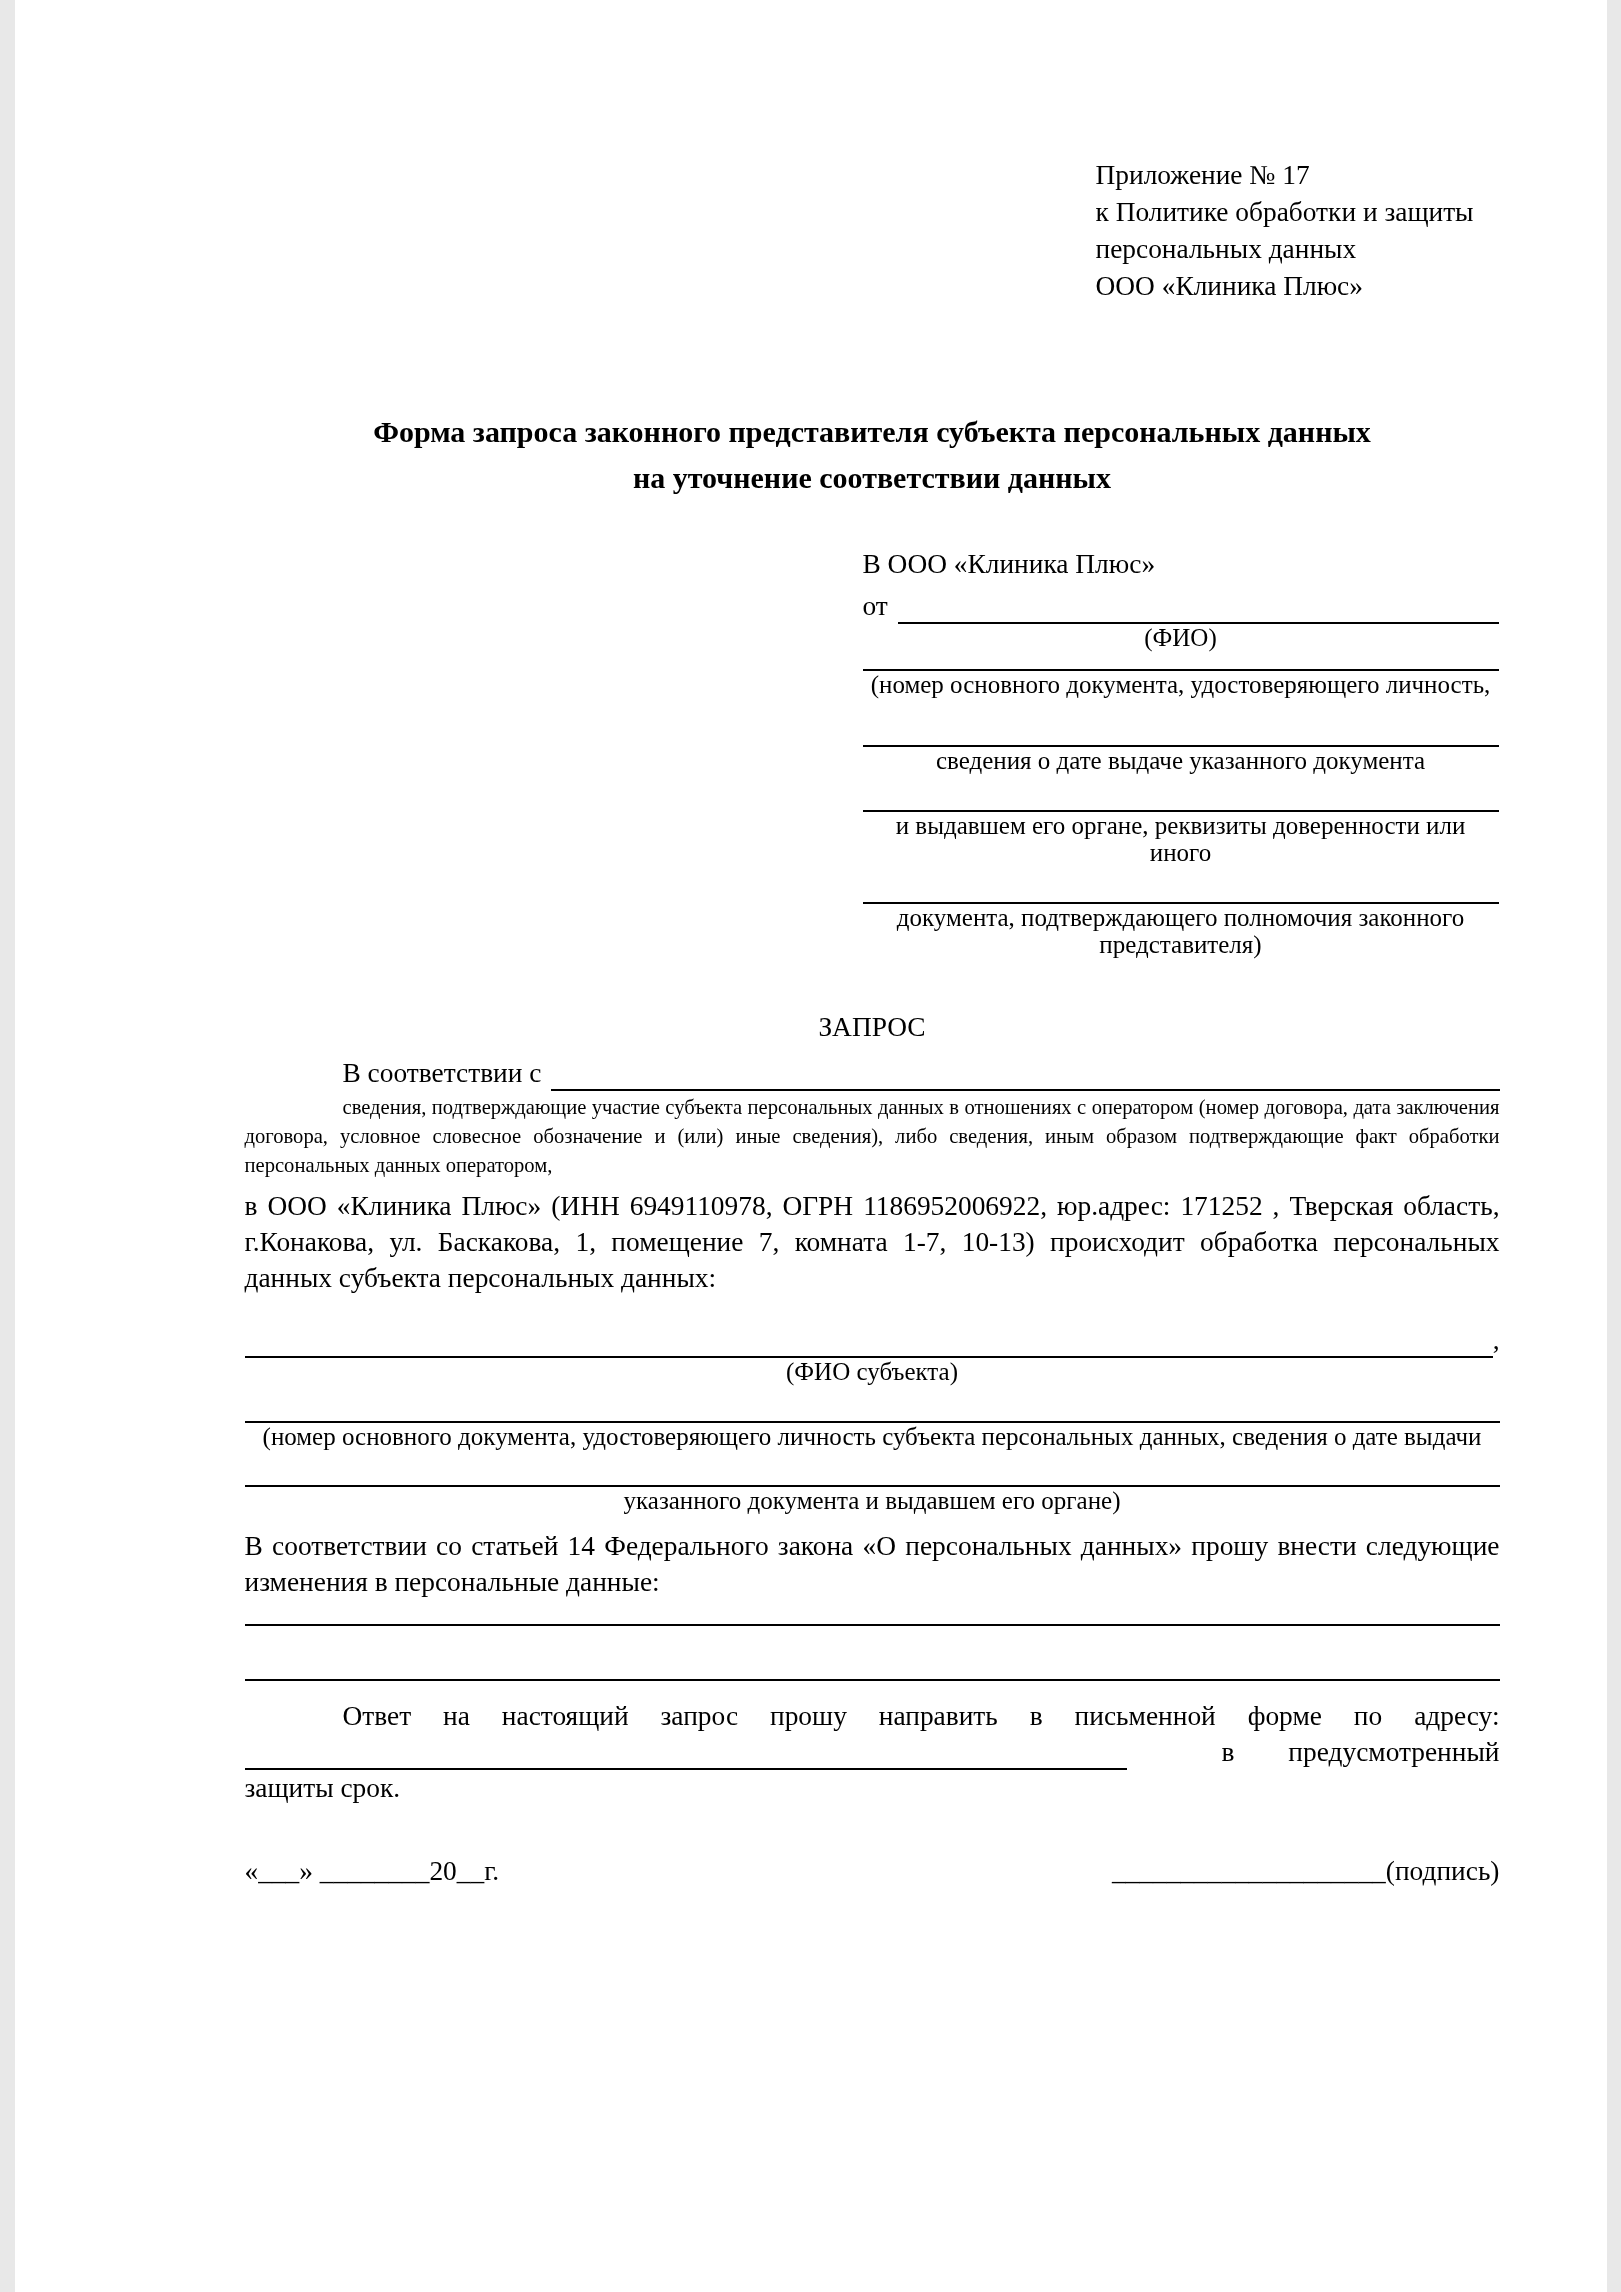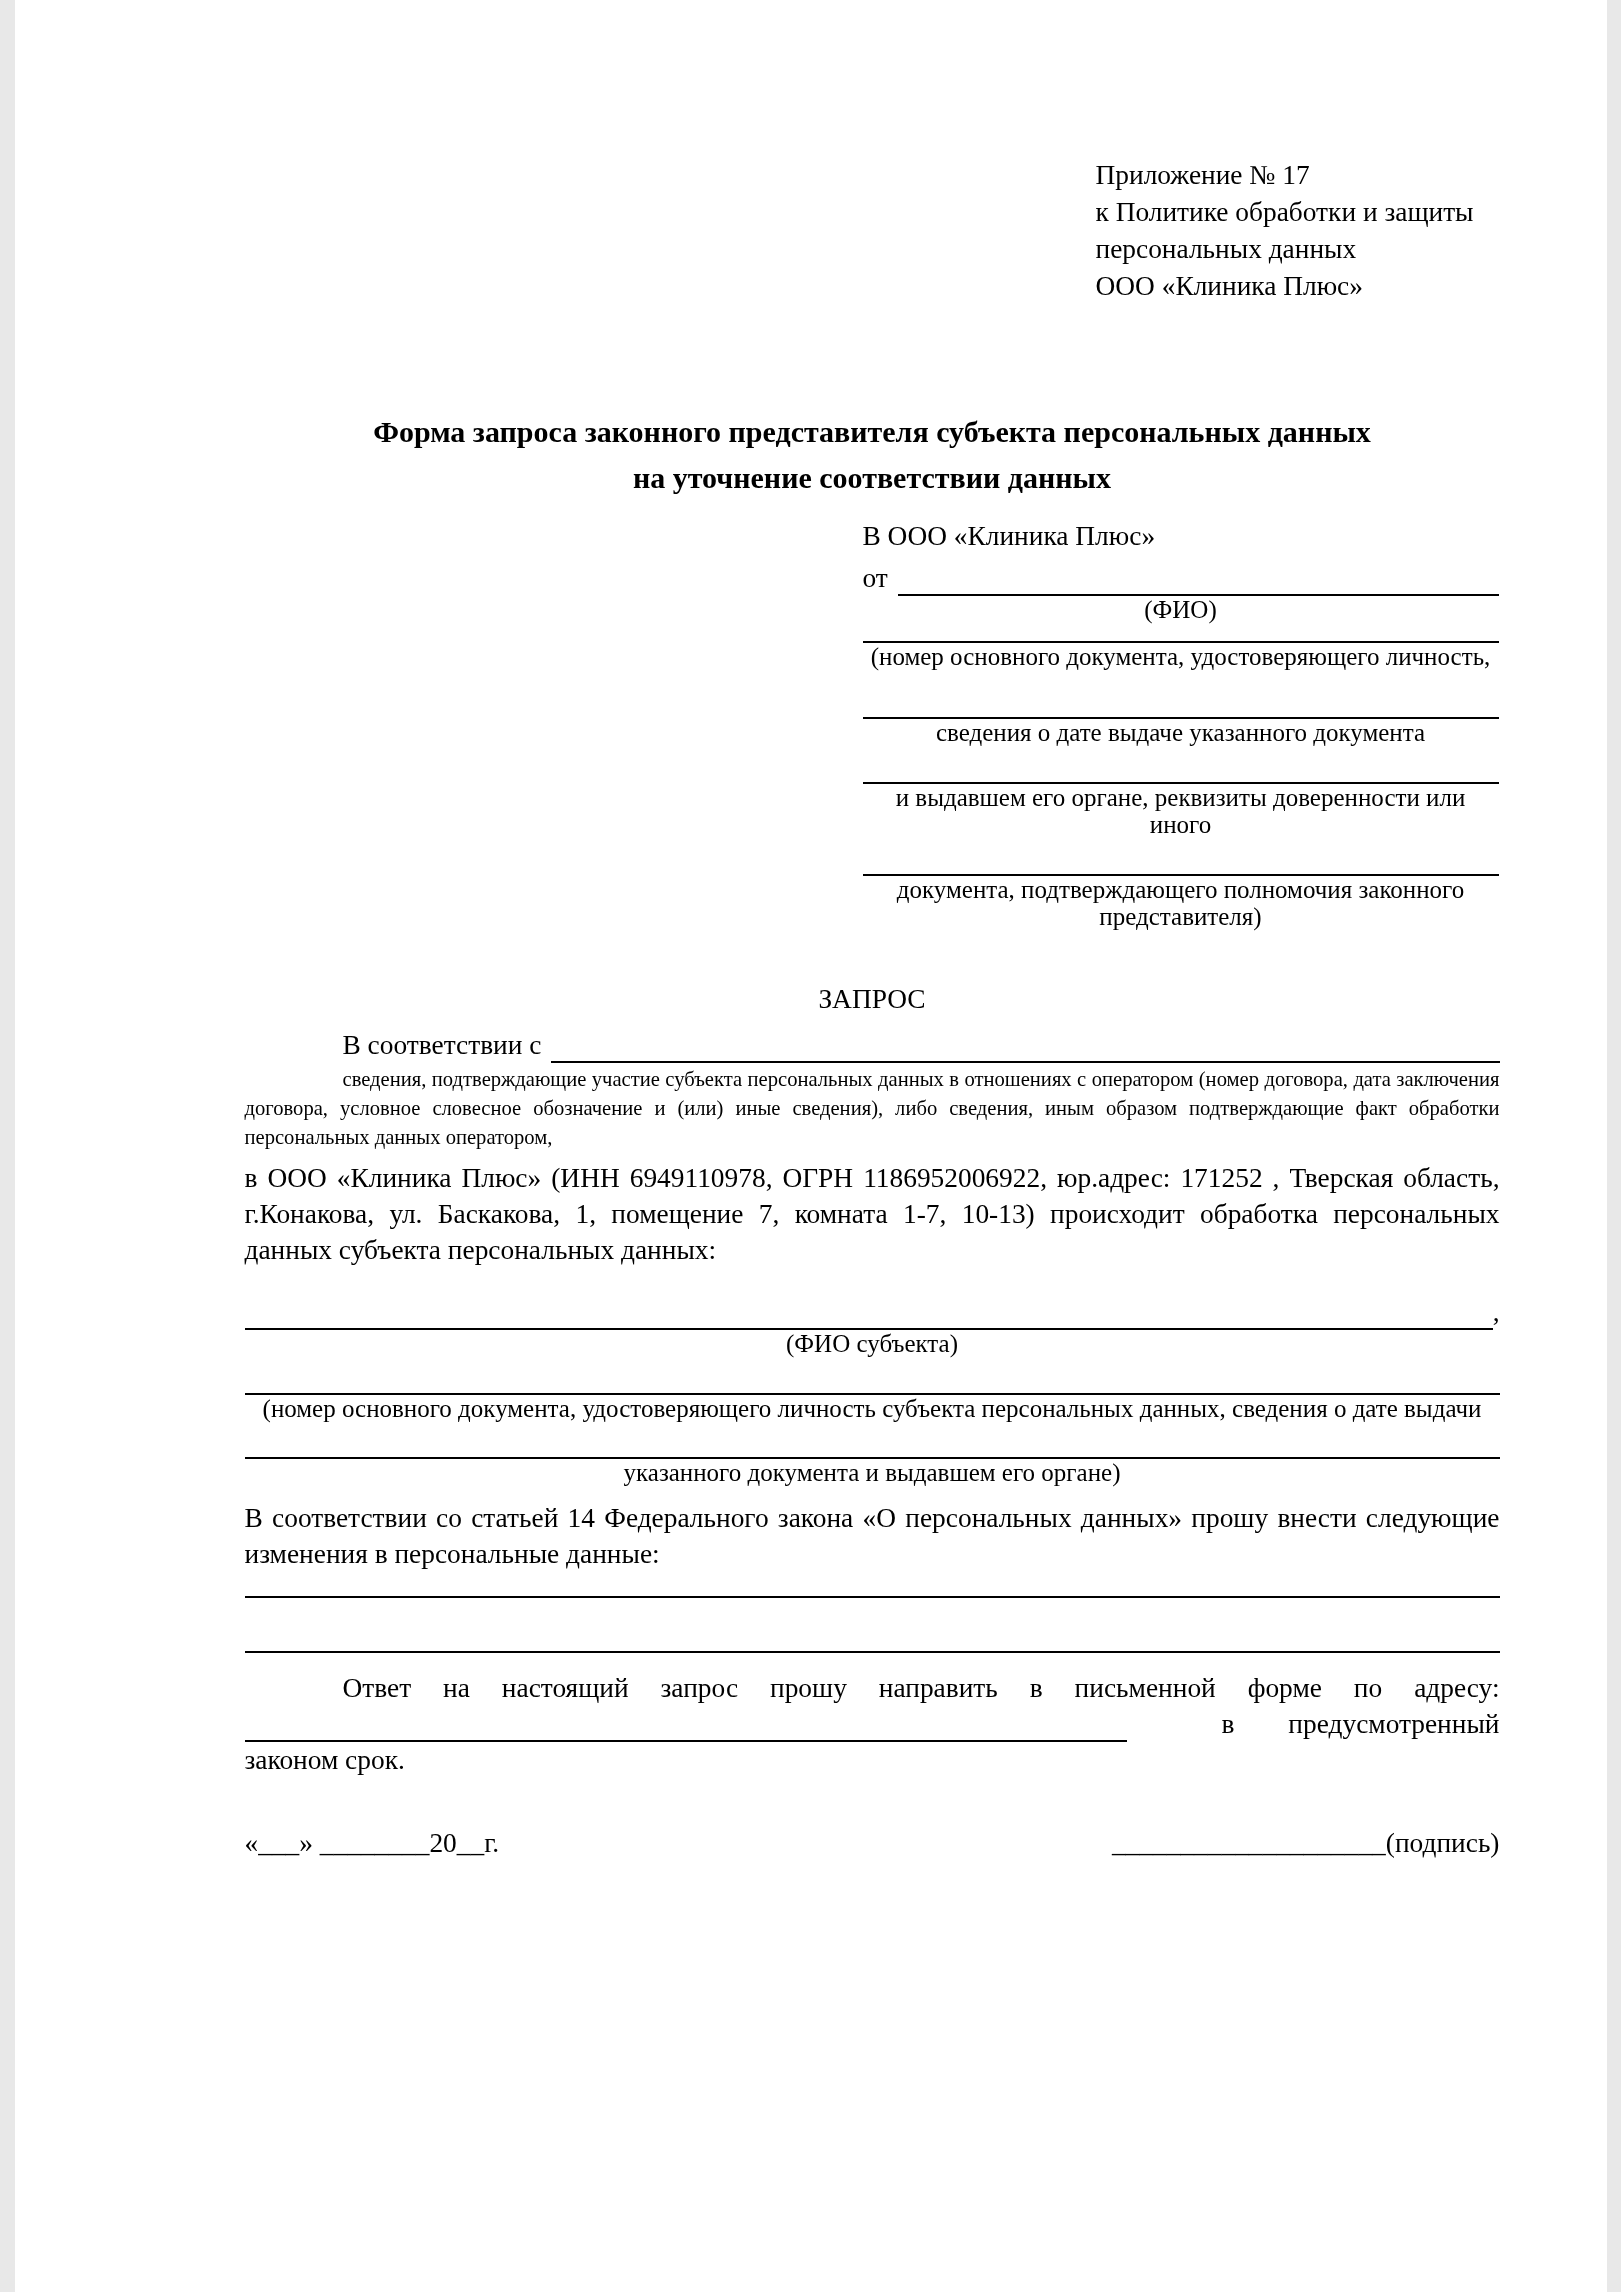--- a/index.html
+++ b/index.html
@@ -21,21 +21,21 @@
   
   .doc-title {
     margin:104px 0 0 0;
     text-align:center;
     font-weight:bold;
     font-size:30px;
     line-height:46px;
   }
 
   
-  .addressee { margin-left:618px; width:636px; margin-top:17px; }
+  .addressee { margin-left:618px; width:636px; margin-top:45px; }
   .addr-org { line-height:37px; }
   .addr-from-row { display:flex; align-items:flex-end; margin-top:3.9px; height:37px; }
   .fill-line { flex:1; border-bottom:2.9px solid #000; height:29px; margin-left:9.8px; }
   .caption { font-size:25px; line-height:27.4px; text-align:center; }
   .addr-field-line { border-bottom:2.9px solid #000; height:0; }
   .mt18 { margin-top:17.6px; }
   .mt48 { margin-top:47px; }
   .mt36 { margin-top:35px; }
 
   
@@ -127,21 +127,21 @@
     <p class="body-par law-par">В соответствии со статьей 14 Федерального закона «О персональных данных» прошу внести следующие изменения в персональные данные:</p>
 
     <div class="line-full blank1"></div>
     <div class="line-full blank2"></div>
 
     <div class="reply-line1">Ответ на настоящий запрос прошу направить в письменной форме по адресу:</div>
     <div class="reply-row">
       <span class="reply-fill"></span>
       <span class="reply-spread">в предусмотренный</span>
     </div>
-    <div>законом срок.</div>
+    <div>защиты срок.</div>
 
     <div class="footer-row">
       <span>«___» ________20__г.</span>
       <span>
         <span>____________________</span><span>(подпись)</span>
       </span>
     </div>
 
   </div>
 </div>

